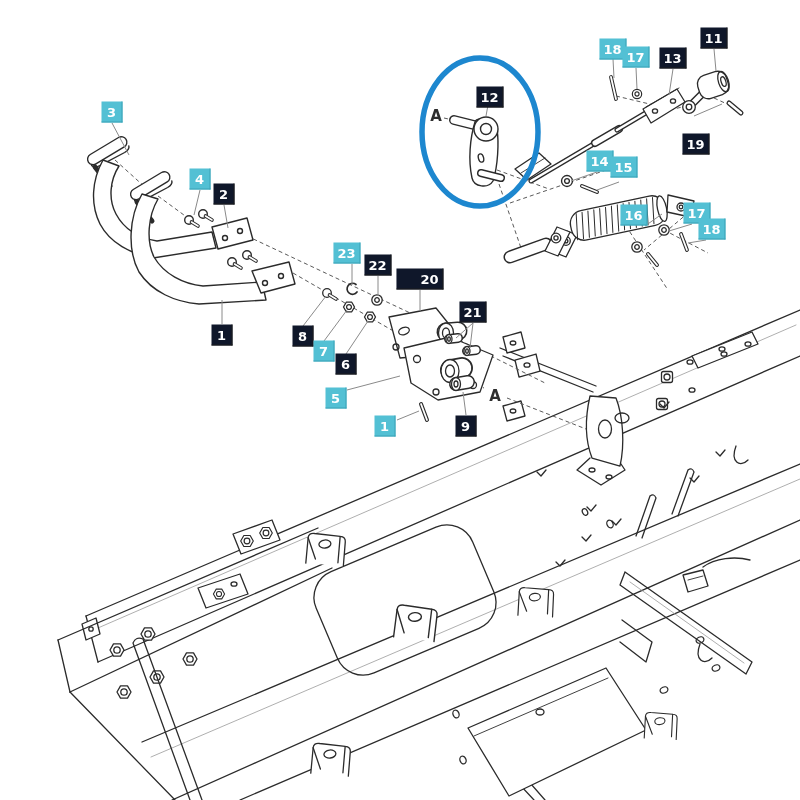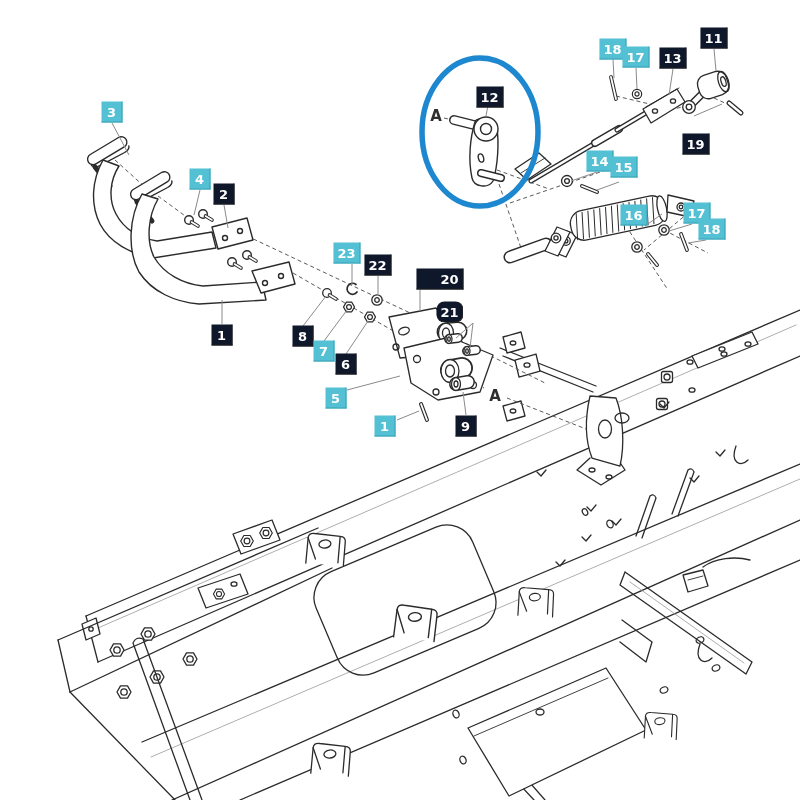--- a/index.html
+++ b/index.html
@@ -364,22 +364,22 @@
       <div class="part-label cyan" style="left: 112px; top: 112px;">3</div>
       <div class="part-label cyan" style="left: 200px; top: 179px;">4</div>
       <div class="part-label dark" style="left: 224px; top: 194px;">2</div>
       <div class="part-label dark" style="left: 222px; top: 335px;">1</div>
       <div class="part-label dark" style="left: 303px; top: 336px;">8</div>
       <div class="part-label cyan" style="left: 324px; top: 351px;">7</div>
       <div class="part-label dark" style="left: 346px; top: 364px;">6</div>
       <div class="part-label cyan" style="left: 336px; top: 398px;">5</div>
       <div class="part-label cyan" style="left: 332px; top: 253px; margin-left: 15px;">23</div>
       <div class="part-label dark" style="left: 378px; top: 265px;">22</div>
-      <div class="part-label dark" style="left: 440px; top: 279px; padding-left: 24px;">20</div>
-      <div class="part-label dark" style="left: 450px; top: 312px; border-radius: 8px;">21</div>
+      <div class="part-label dark" style="left: 420px; top: 279px; padding-left: 24px;">20</div>
+      <div class="part-label dark" style="left: 473px; top: 312px;">21</div>
       <div class="part-label cyan" style="left: 385px; top: 426px;">1</div>
       <div class="part-label dark" style="left: 466px; top: 426px;">9</div>
       <div class="part-label dark" style="left: 490px; top: 97px;">12</div>
       <div class="part-label cyan" style="left: 613px; top: 49px;">18</div>
       <div class="part-label cyan" style="left: 636px; top: 57px;">17</div>
       <div class="part-label dark" style="left: 673px; top: 58px;">13</div>
       <div class="part-label dark" style="left: 714px; top: 38px;">11</div>
       <div class="part-label dark" style="left: 696px; top: 144px;">19</div>
       <div class="part-label cyan" style="left: 600px; top: 161px;">14</div>
       <div class="part-label cyan" style="left: 624px; top: 167px;">15</div>

